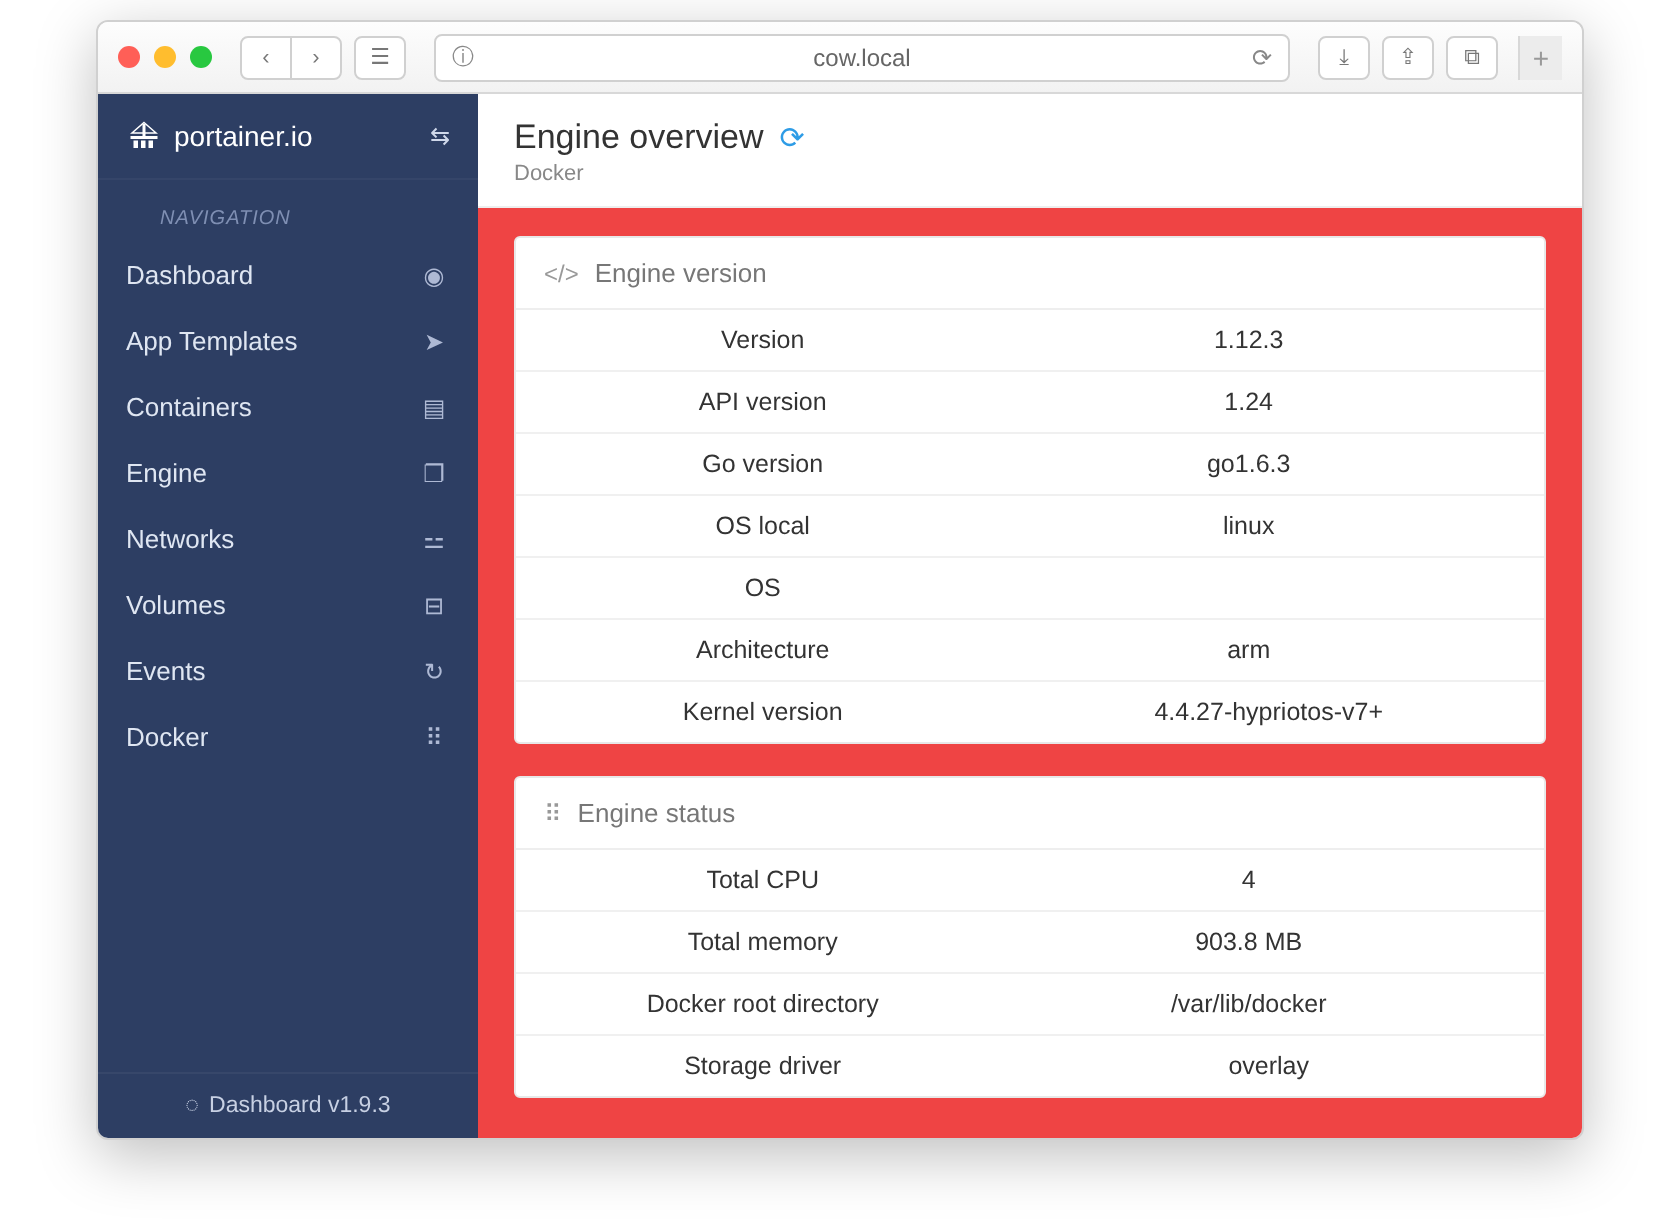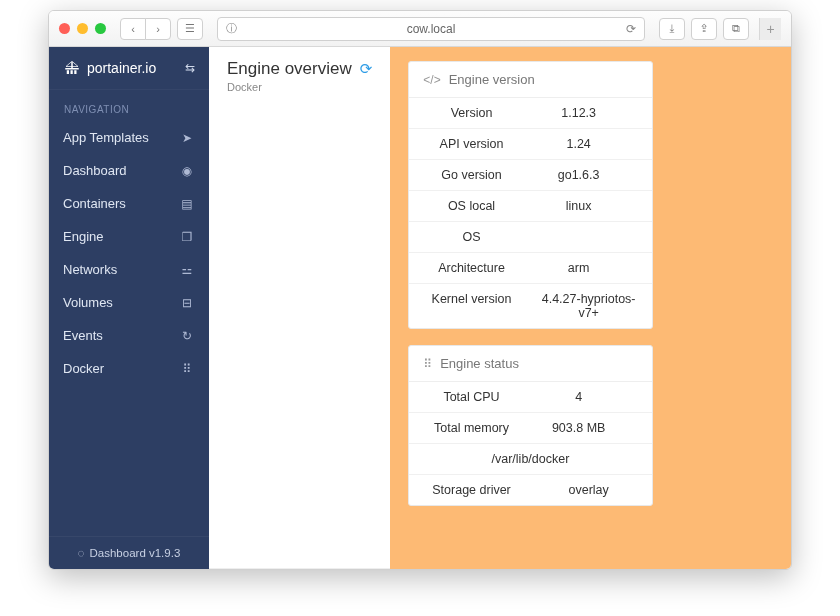--- a/index.html
+++ b/index.html
@@ -16,33 +16,33 @@
 .tb-group .tb-btn:first-child { border-radius: 4px 0 0 4px; }
 .tb-group .tb-btn:last-child { border-radius: 0 4px 4px 0; margin-left: -1px; }
 .urlbar { flex: 1; margin: 0 8px; height: 24px; border: 1px solid #d0d0d0; border-radius: 4px; background: #fff; display: flex; align-items: center; justify-content: center; font-size: 12px; color: #666; position: relative; }
 .urlbar .lock { position: absolute; left: 8px; color: #888; font-size: 11px; }
 .urlbar .reload { position: absolute; right: 8px; color: #888; font-size: 12px; }
 .tb-right { display: flex; gap: 6px; }
 .tab-plus { width: 22px; height: 22px; display: flex; align-items: center; justify-content: center; color: #999; background: #ececec; border-left: 1px solid #d8d8d8; margin-left: 4px; font-size: 14px; }
 
 
 .app { display: flex; height: calc(100% - 36px); }
-.sidebar { width: 160px; background: #2d3e63; color: #e8edf5; display: flex; flex-direction: column; font-size: 13px; }
+.sidebar { width: 190px; background: #2d3e63; color: #e8edf5; display: flex; flex-direction: column; font-size: 13px; }
 .brand { display: flex; align-items: center; justify-content: space-between; padding: 12px 14px; border-bottom: 1px solid rgba(255,255,255,.04); }
 .brand-left { display: flex; align-items: center; gap: 6px; }
 .brand-logo { width: 18px; height: 18px; display: inline-block; }
 .brand-text { font-size: 14px; color: #fff; font-weight: 400; }
 .brand-toggle { color: #cfd8ea; font-size: 12px; }
-.nav-title { padding: 14px 15px 6px; font-size: 10px; letter-spacing: .5px; color: #7f8fb3; text-transform: uppercase; }
+.nav-title { padding: 14px 31px 6px; font-size: 10px; letter-spacing: .5px; color: #7f8fb3; text-transform: uppercase; font-style: italic; }
 .nav-item { display: flex; align-items: center; justify-content: space-between; padding: 9px 14px; cursor: pointer; color: #dfe6f2; }
 .nav-label { font-size: 13px; }
 .nav-icon { font-size: 12px; color: #aeb9d4; width: 16px; text-align: center; }
 .sidebar-footer { margin-top: auto; text-align: center; padding: 10px; font-size: 11.5px; color: #c7d0e3; border-top: 1px solid rgba(255,255,255,.05); display: flex; align-items: center; justify-content: center; gap: 5px; }
 
-.main { flex: 1; background: #fdba74; display: flex; overflow: hidden; }
+.main { flex: 1; background: #ef4444; display: flex; flex-direction: column; overflow: hidden; }
 .page-header { background: #fff; padding: 12px 18px 10px; border-bottom: 1px solid #eee; }
 .page-title-row { display: flex; align-items: center; gap: 8px; }
 .page-title { font-size: 17px; font-weight: 500; color: #333; }
 .refresh-icon { color: #2e9ce6; font-size: 15px; }
 .breadcrumb { font-size: 11px; color: #888; margin-top: 2px; }
 
 .content { padding: 14px 18px; overflow-y: auto; display: flex; flex-direction: column; gap: 16px; }
 .panel { background: #fff; border: 1px solid #e8e8e8; border-radius: 3px; }
 .panel-header { padding: 10px 14px; border-bottom: 1px solid #eee; color: #777; font-size: 13px; display: flex; align-items: center; gap: 8px; }
 .panel-header .ph-icon { color: #999; font-size: 12px; }
@@ -95,26 +95,26 @@
                 </g>
               </svg>
           </span>
           <span class="brand-text">portainer.io</span>
         </div>
         <span class="brand-toggle">⇆</span>
       </div>
       <div class="nav-title">NAVIGATION</div>
       <div id="nav-list">
           <div class="nav-item">
+            <span class="nav-label">Dashboard</span>
+            <span class="nav-icon">◉</span>
+          </div>
+          <div class="nav-item">
             <span class="nav-label">App Templates</span>
             <span class="nav-icon">➤</span>
-          </div>
-          <div class="nav-item">
-            <span class="nav-label">Dashboard</span>
-            <span class="nav-icon">◉</span>
           </div>
           <div class="nav-item">
             <span class="nav-label">Containers</span>
             <span class="nav-icon">▤</span>
           </div>
           <div class="nav-item">
             <span class="nav-label">Engine</span>
             <span class="nav-icon">❐</span>
           </div>
           <div class="nav-item">
@@ -194,20 +194,21 @@
           <div id="rows-status">
               <div class="row">
                 <div class="k">Total CPU</div>
                 <div class="v">4</div>
               </div>
               <div class="row">
                 <div class="k">Total memory</div>
                 <div class="v">903.8 MB</div>
               </div>
               <div class="row">
+                <div class="k">Docker root directory</div>
                 <div class="v">/var/lib/docker</div>
               </div>
               <div class="row">
                 <div class="k">Storage driver</div>
                 <div class="v">overlay</div>
               </div>
             </div>
         </section>
       </div>
     </main>

